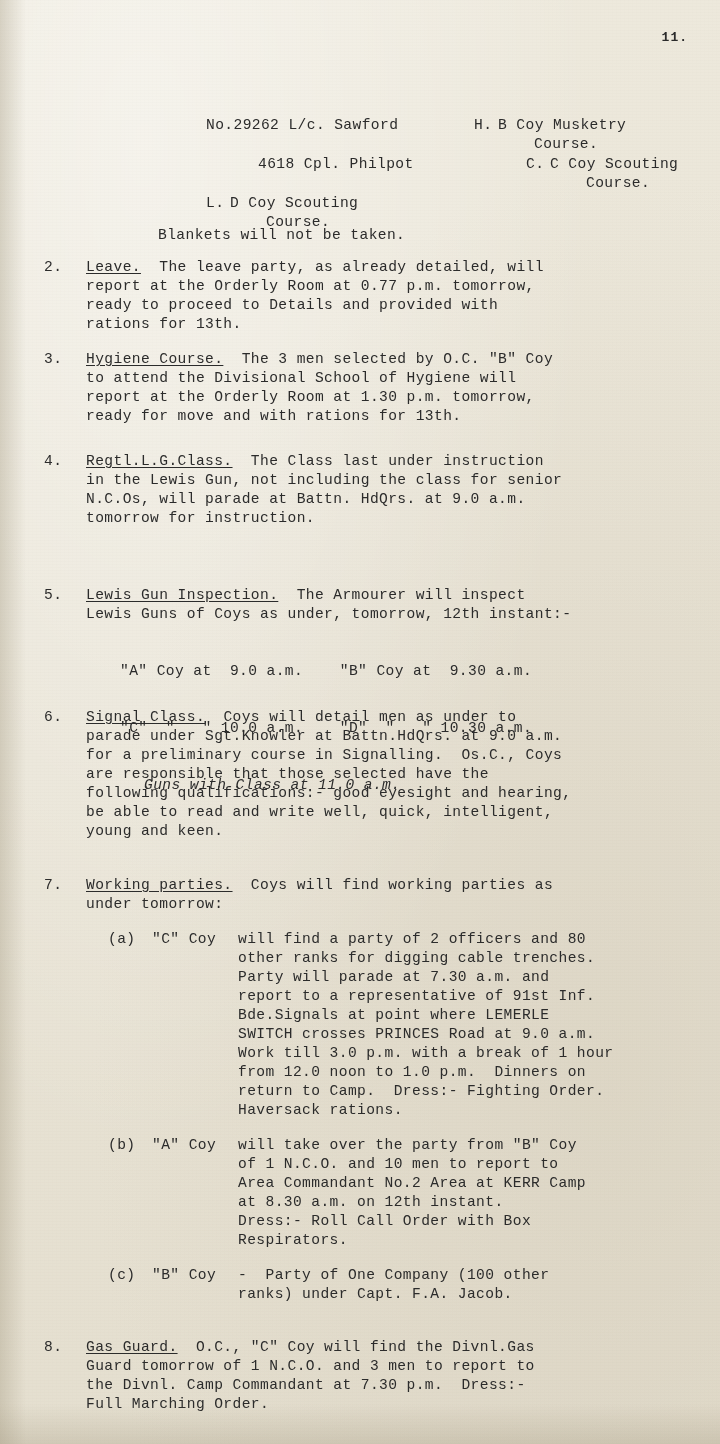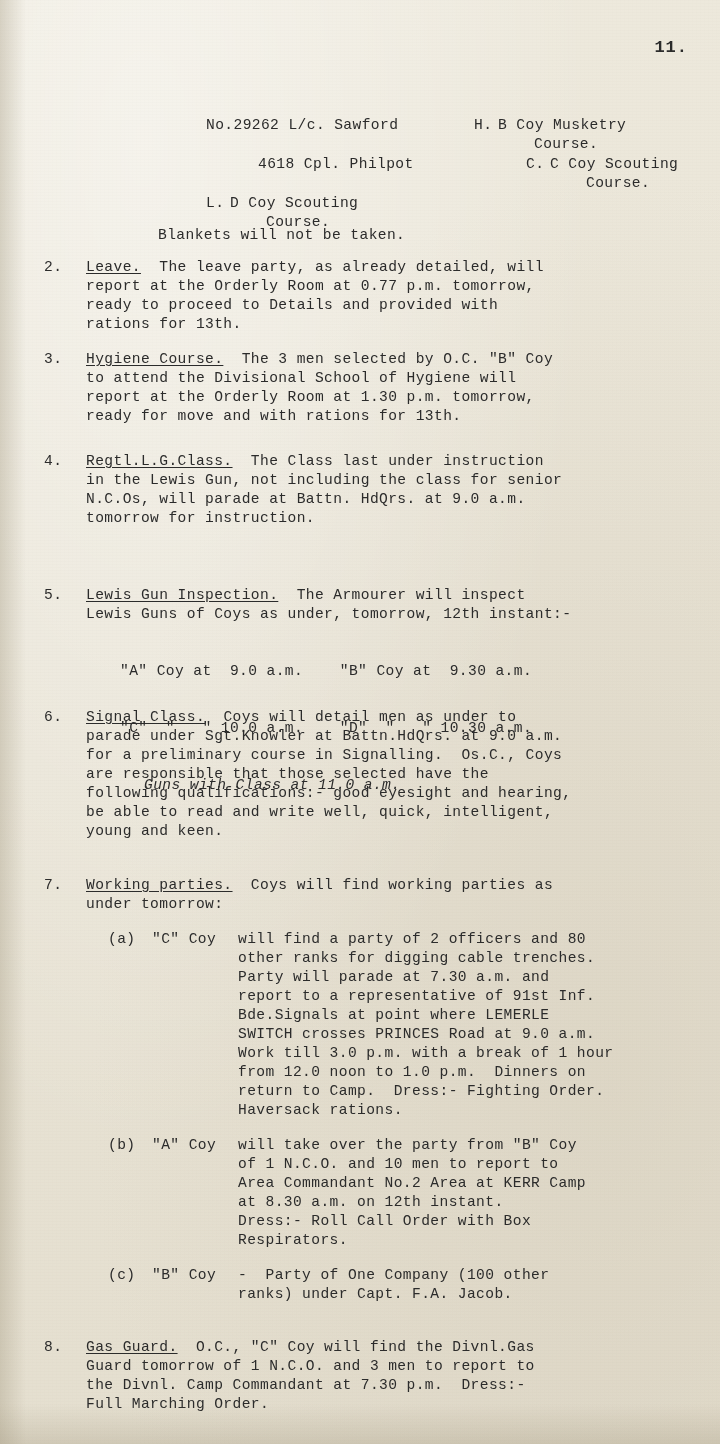--- a/index.html
+++ b/index.html
@@ -50,23 +50,23 @@
   .content {
     position: relative;
     padding: 0;
     font-size: 14.6px;
     line-height: 19px;
     letter-spacing: 0.4px;
   }
 
   .page-number {
     position: absolute;
-    top: 38px;
+    top: 28px;
     right: 32px;
-    font-size: 17px;
+    font-size: 13px;
     font-weight: bold;
     letter-spacing: 1px;
   }
 
   .roster {
     position: absolute;
     top: 116px;
     left: 206px;
     width: 500px;
   }

